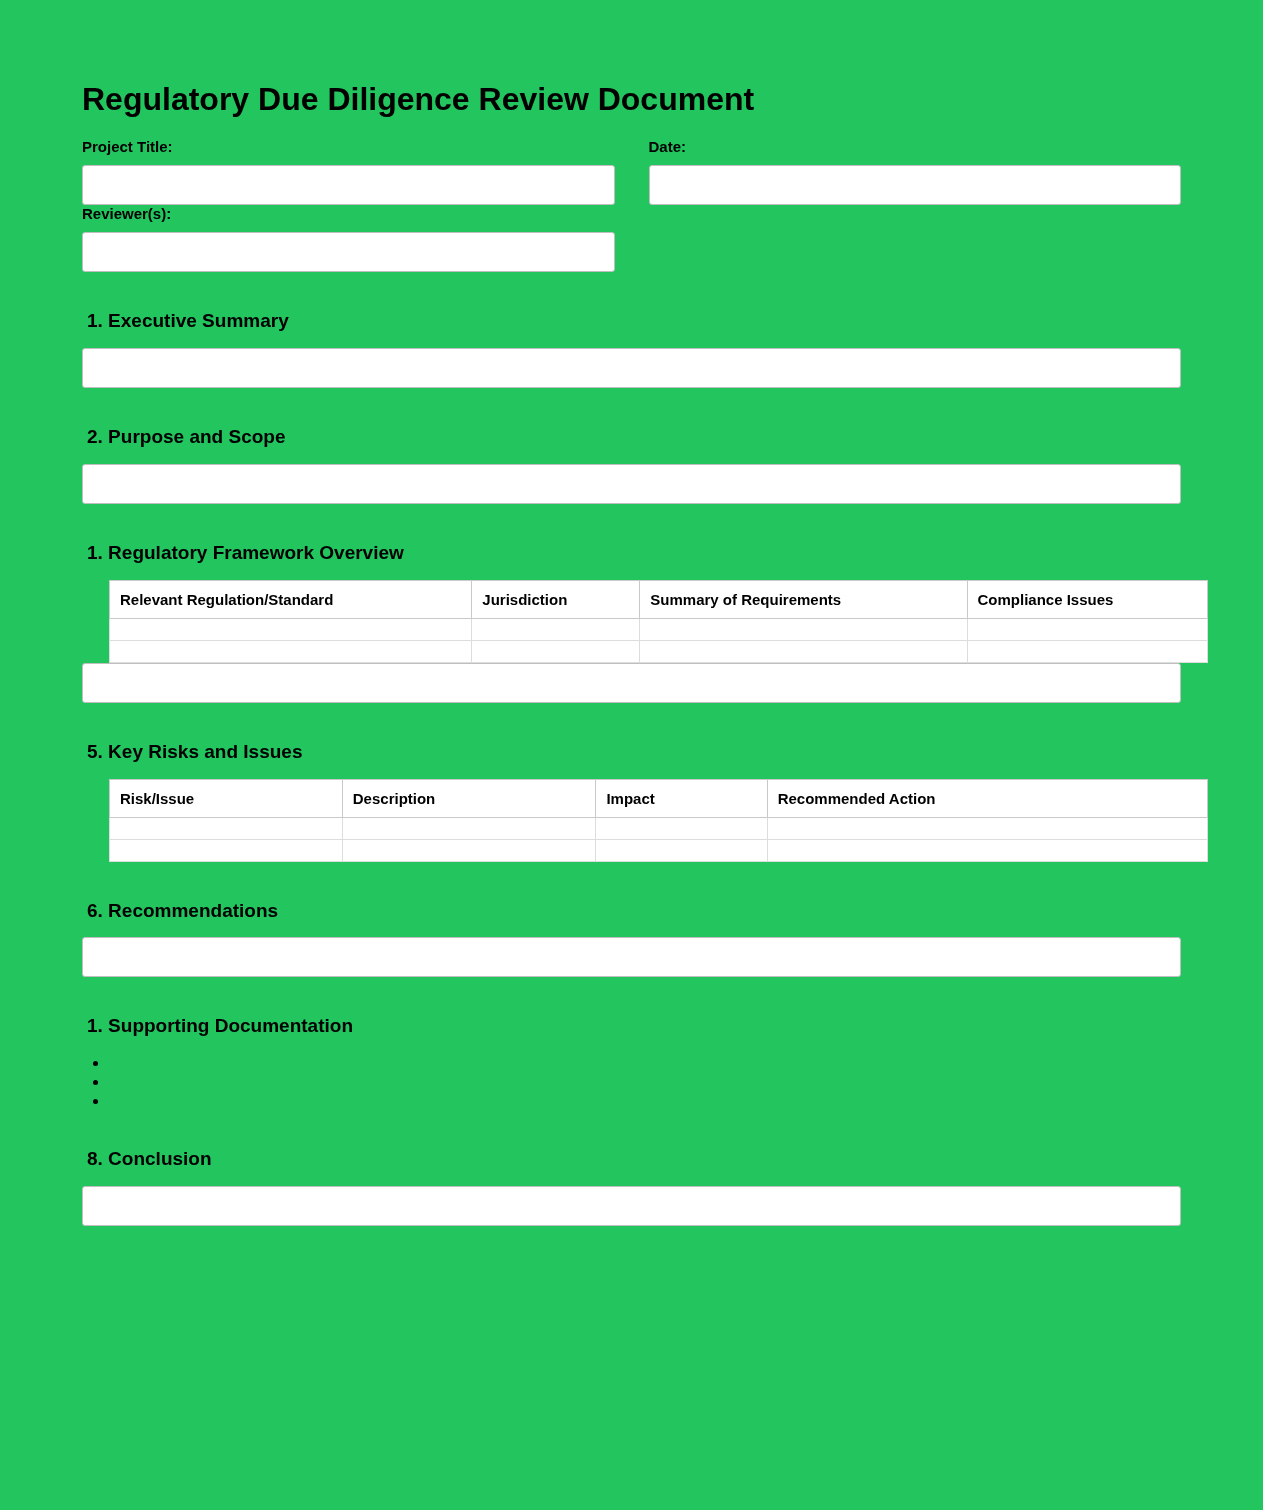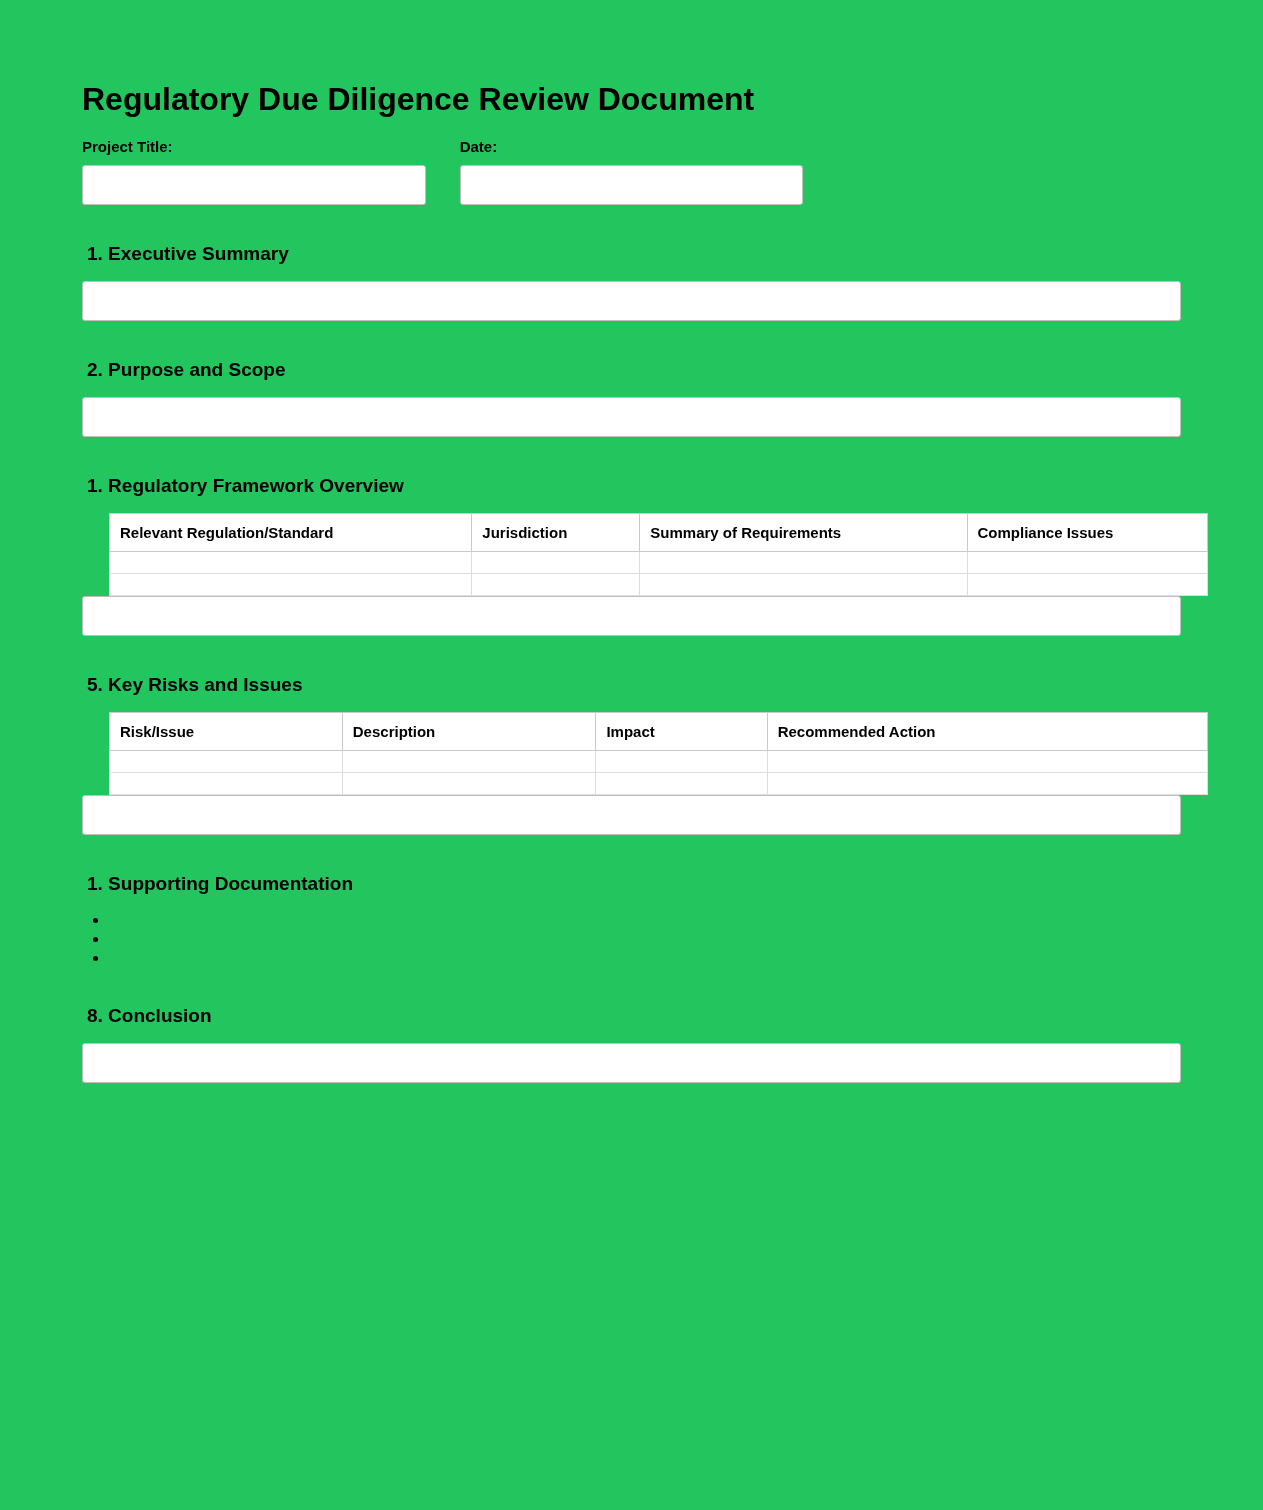--- a/index.html
+++ b/index.html
@@ -17,21 +17,21 @@
     background: #22c55e;
   }
   .doc-title {
     font-size: 32px;
     font-weight: bold;
     line-height: 1.2;
     margin: 0 0 20px 0;
   }
   .fields-row {
     display: grid;
-    grid-template-columns: repeat(3, 1fr);
+    grid-template-columns: repeat(2, 1fr);
     column-gap: 34px;
     margin-bottom: 4px;
   }
   .field-label {
     font-size: 15px;
     font-weight: bold;
     line-height: 1.2;
     margin: 0 0 9px 0;
   }
   .text-input {
@@ -97,20 +97,24 @@
 
   <div class="fields-row">
     <div class="field">
       <div class="field-label">Project Title:</div>
       <input type="text" class="text-input" value="" style="">
     </div>
     <div class="field">
       <div class="field-label">Date:</div>
       <input type="text" class="text-input" value="" style="">
     </div>
+    <div class="field">
+      <div class="field-label">Reviewer(s):</div>
+      <input type="text" class="text-input" value="" style="">
+    </div>
   </div>
 
   <section>
     <h2>1. Executive Summary</h2>
     <input type="text" class="text-input" value="" style="">
   </section>
 
   <section>
     <h2>2. Purpose and Scope</h2>
     <input type="text" class="text-input" value="" style="">
@@ -182,20 +186,21 @@
           <td></td>
           <td></td>
           <td></td>
           <td></td>
         </tr>
       </tbody>
     </table>
   </section>
 
   <section>
+    <h2>6. Recommendations</h2>
     <input type="text" class="text-input" value="" style="">
   </section>
 
   <section>
     <h2>1. Supporting Documentation</h2>
     <ul class="doc-list">
       <li></li>
       <li></li>
       <li></li>
     </ul>

